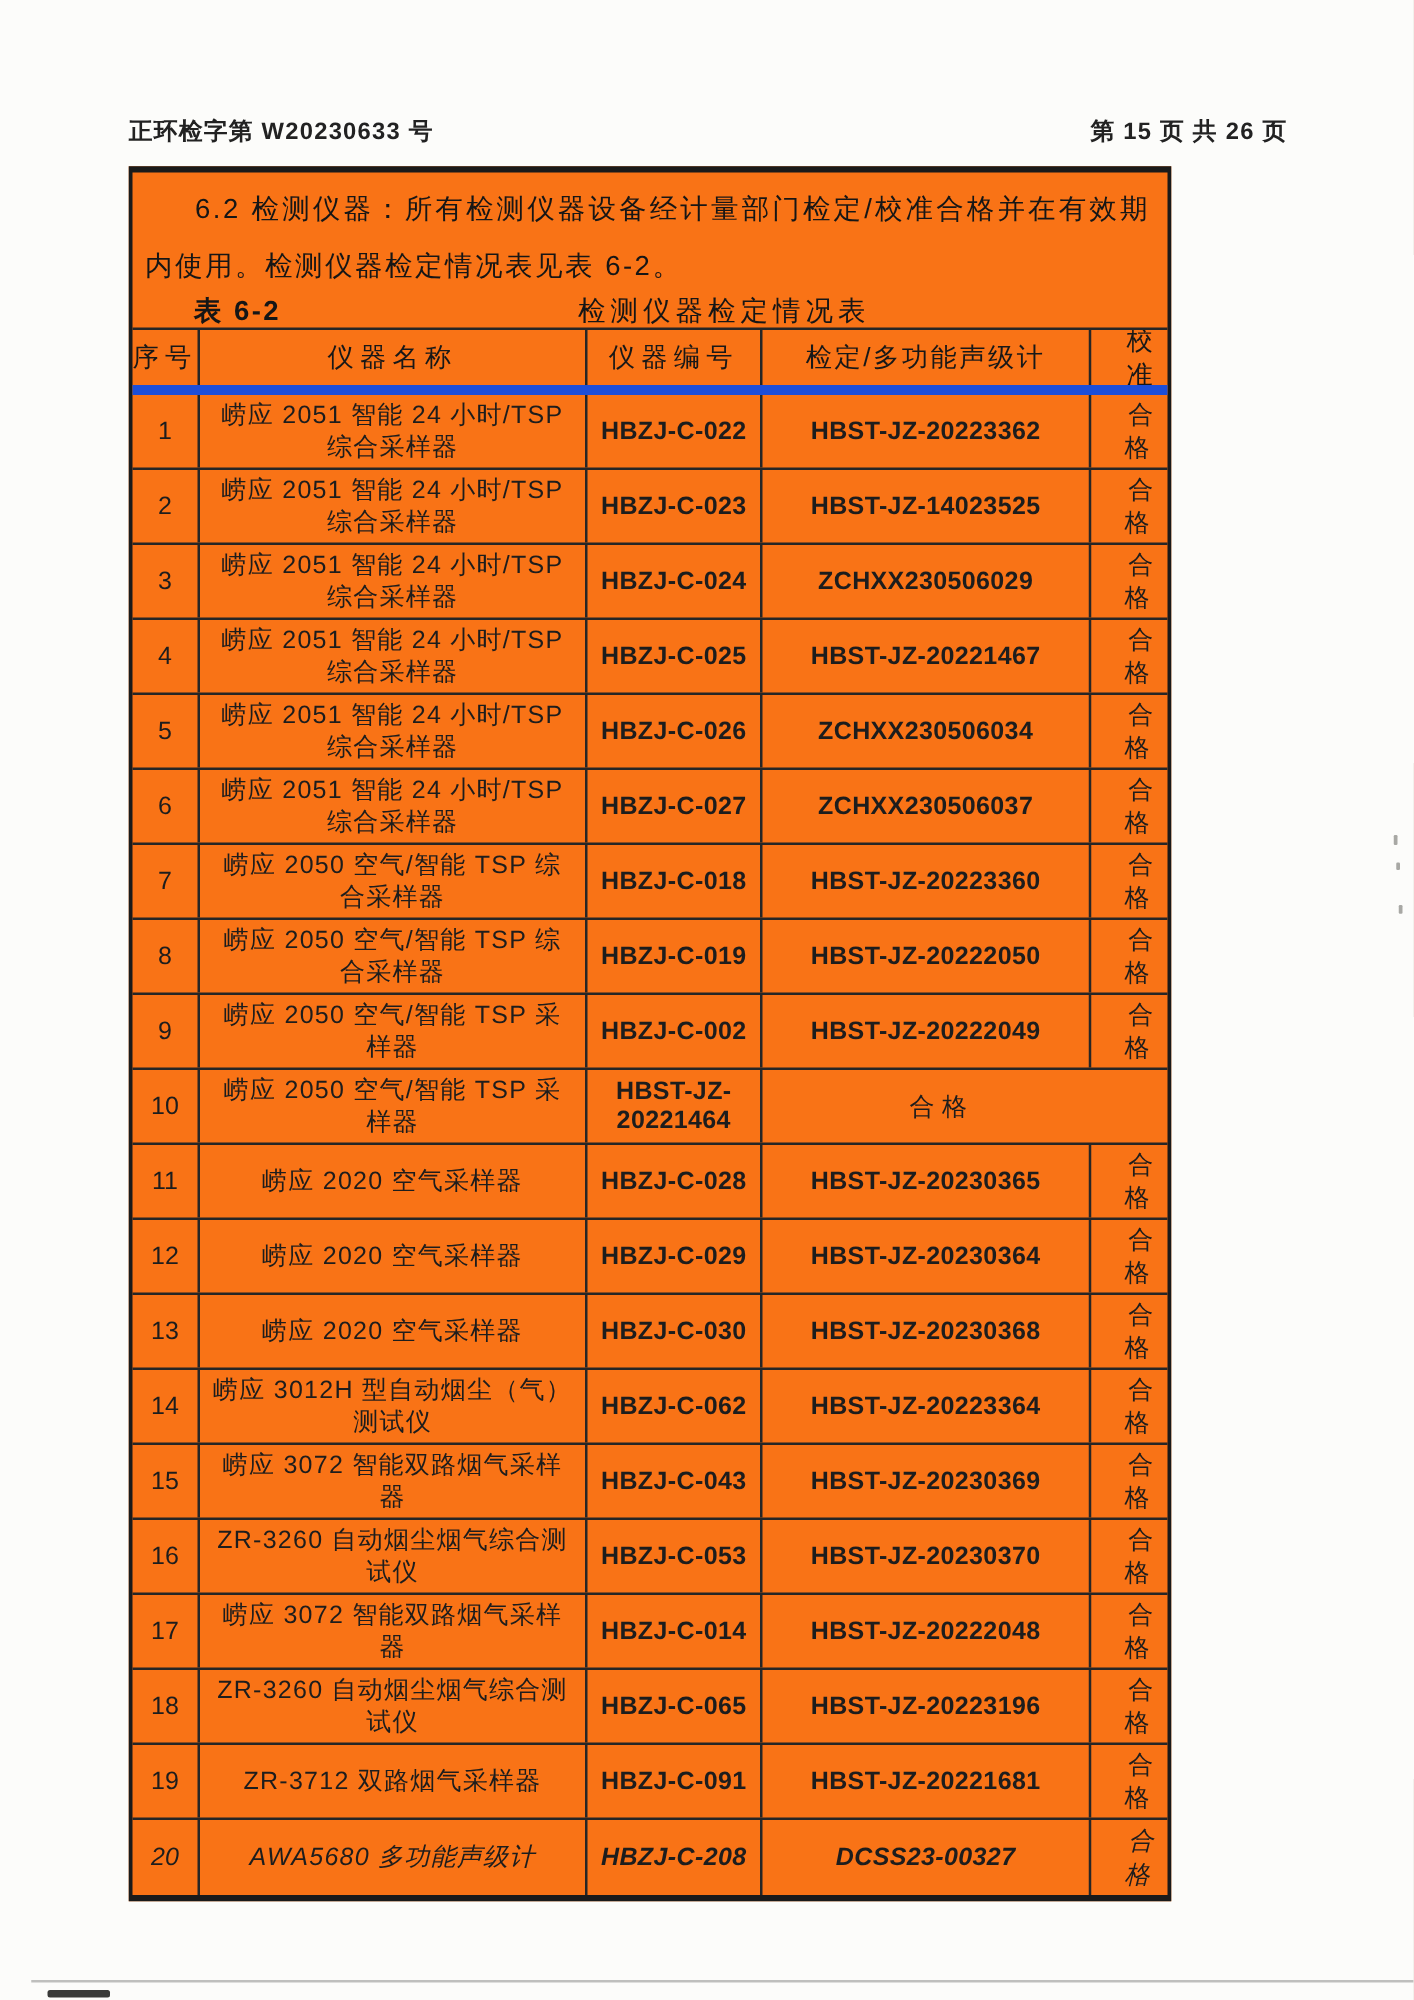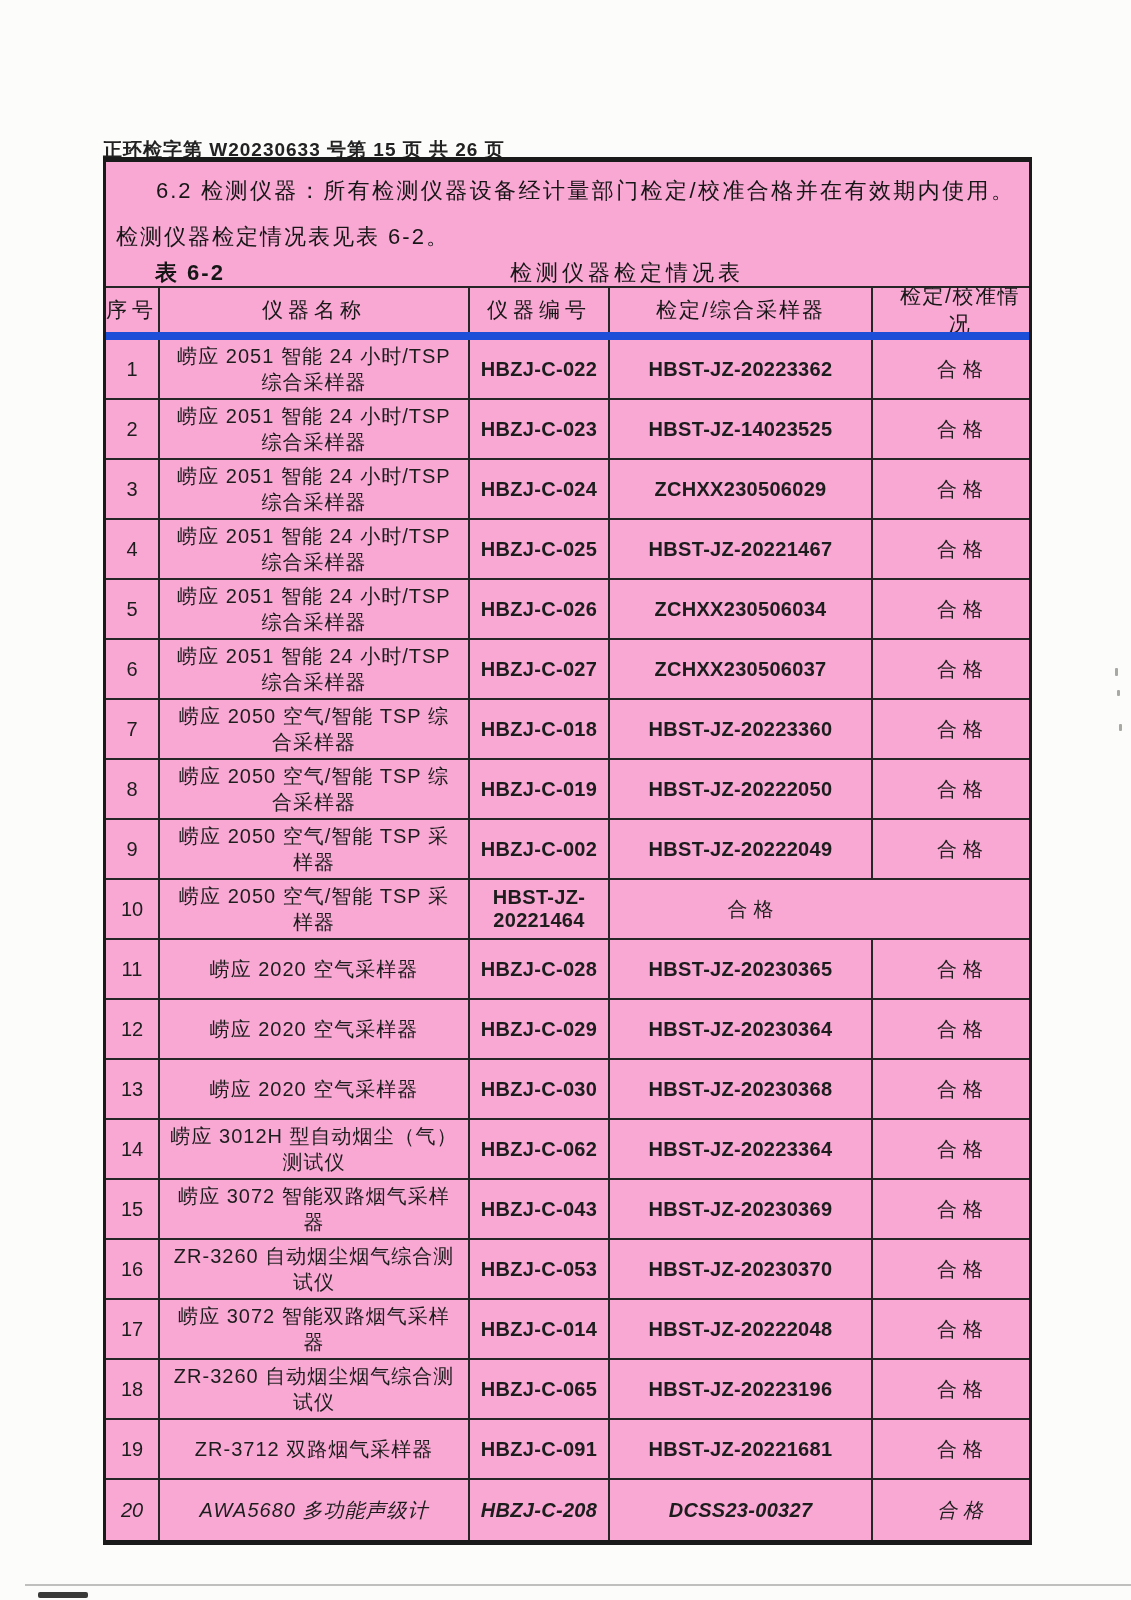--- a/index.html
+++ b/index.html
@@ -9,33 +9,32 @@
     margin:0 auto;
     background:#fcfcfa;
     overflow:hidden;
     font-family:"Liberation Sans","DejaVu Sans",sans-serif;
     color:#1d1d1d;
   }
 
   
   .meta {
     position:absolute; top:94px; left:103px; right:101px;
-    display:flex; align-items:baseline;
+    display:flex; justify-content:space-between; align-items:baseline;
     font-size:19px; line-height:24px; font-weight:700;
-    letter-spacing:1px; color:#222;margin-top:44px;
+    letter-spacing:1px; color:#222;
   }
 
   
   .box {
     position:absolute; left:103px; top:133px;
-    width:929px; box-sizing:border-box;
+    width:834px; box-sizing:border-box;
     border:3px solid #1a1a1a;
     border-top-width:5px; border-bottom-width:5px;
-    background:#f9a8d4;
-    margin-top:24px;
+    background:#f97316;
   }
 
   .para {
     margin:0; padding:6px 14px 0 10px;
     font-size:22px; line-height:46px;
     letter-spacing:2px; text-indent:40px;
     text-align:justify; color:#161616;
   }
 
   .caption {
@@ -103,21 +102,21 @@
     <div class="caption">
       <span class="cap-label">表 6-2</span>
       <span class="cap-title">检测仪器检定情况表</span>
     </div>
 
     <div class="tbl">
       <div class="thead" id="thead">
           <div class="cell th c1">序号</div>
           <div class="cell th c2">仪器名称</div>
           <div class="cell th c3">仪器编号</div>
-          <div class="cell th c4">检定/综合采样器</div>
+          <div class="cell th c4">检定/多功能声级计</div>
           <div class="cell th c5">检定/校准情况</div>
         </div>
       <div id="tbody">
           <div class="tr">
             <div class="cell td c1">1</div>
             <div class="cell td c2">崂应 2051 智能 24 小时/TSP 综合采样器</div>
             <div class="cell td c3">HBZJ-C-022</div>
             <div class="cell td c4">HBST-JZ-20223362</div>
             <div class="cell td c5">合格</div>
           </div>

